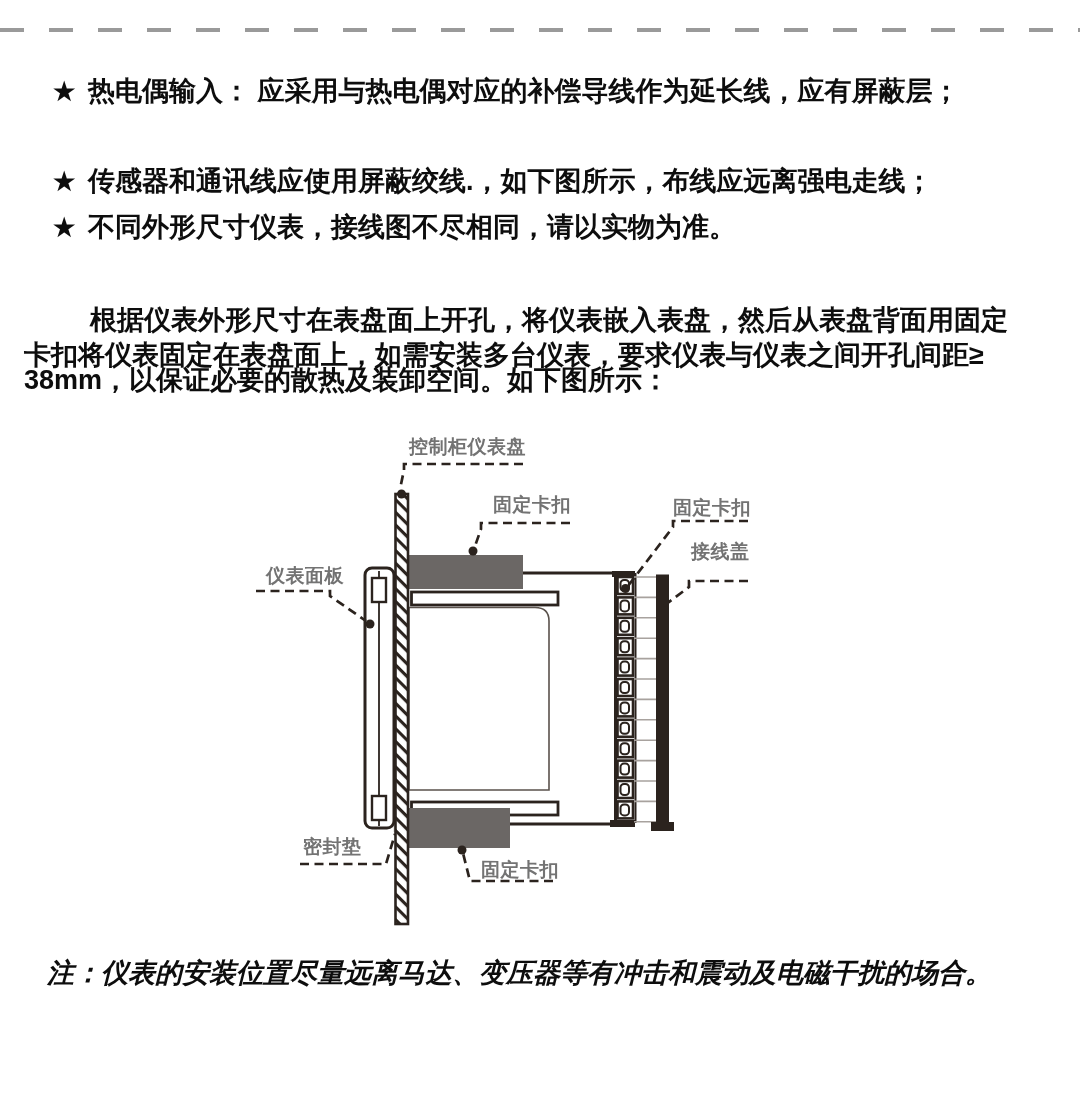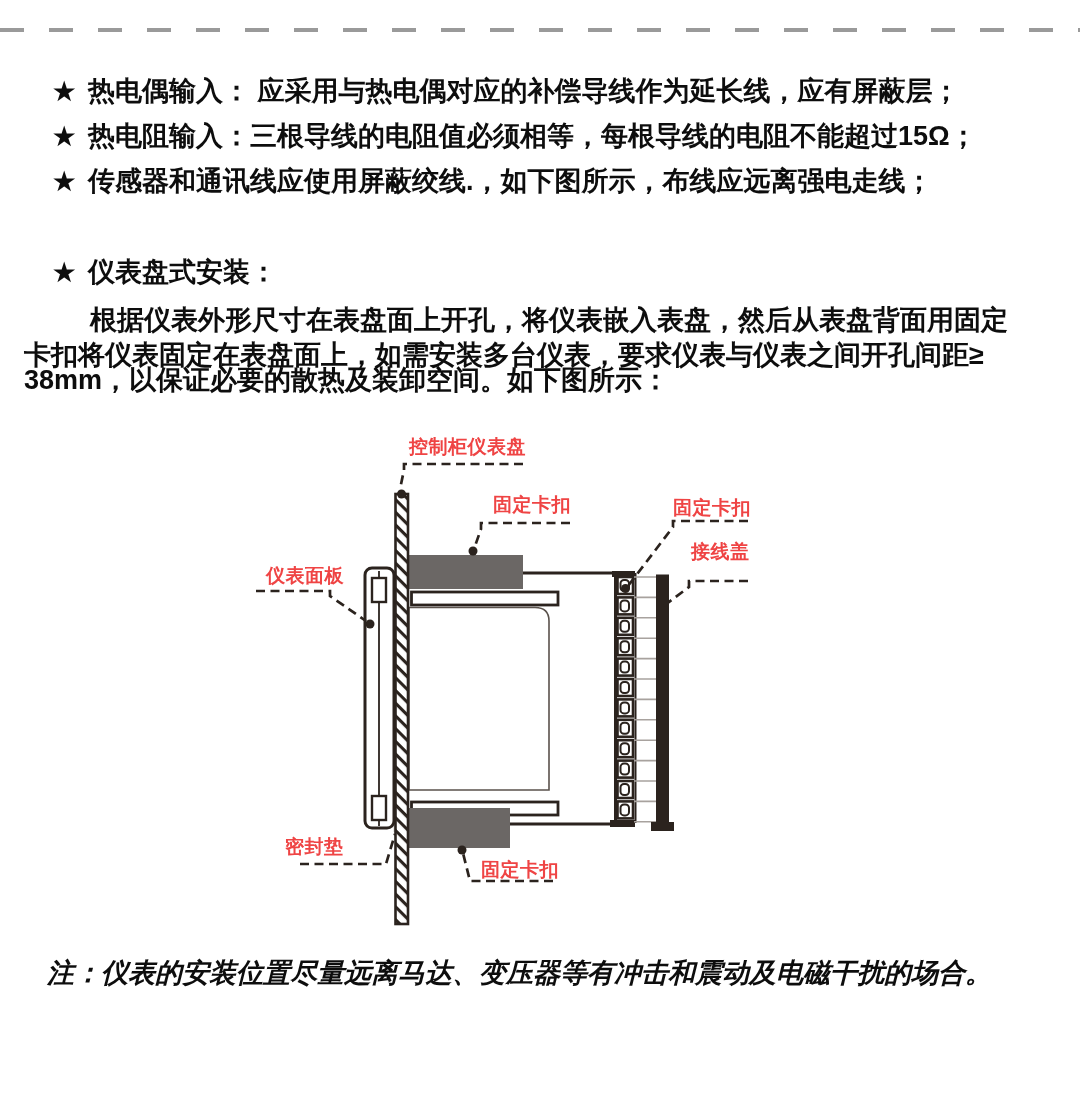--- a/index.html
+++ b/index.html
@@ -6,35 +6,34 @@
   .page{position:relative;width:1080px;height:1119px;background:#ffffff;overflow:hidden;
         font-family:"Liberation Sans",sans-serif;color:#0d0d0d;}
   .rule{position:absolute;left:0;top:28px;width:1080px;height:4px;
         background:repeating-linear-gradient(90deg,#9a9a9a 0 24px,transparent 24px 49px);}
   .txt{position:absolute;font-weight:bold;font-size:27px;line-height:32px;white-space:nowrap;}
   .bullet{left:53px;}
   .star{display:inline-block;width:35px;font-size:25px;vertical-align:top;}
   .para1{left:90px;}
   .para2{left:24px;}
   .note{left:47px;font-style:italic;}
-  .dlabel{position:absolute;font-size:19px;font-weight:700;color:#ef4444;
+  .dlabel{position:absolute;font-size:19px;font-weight:700;color:#737373;
           white-space:nowrap;letter-spacing:0.5px;line-height:21px;}
   svg.diag{position:absolute;left:0;top:0;}
 </style>
 </head>
 <body>
 
 <div class="page">
 
   <div class="rule"></div>
 
   <div class="txt bullet" style="top:75px"><span class="star">★</span><span>热电偶输入： 应采用与热电偶对应的补偿导线作为延长线，应有屏蔽层；</span></div>
-  <div class="txt bullet" style="top:120px"><span class="star">★</span><span>热电阻输入：三根导线的电阻值必须相等，每根导线的电阻不能超过15Ω；</span></div>
   <div class="txt bullet" style="top:165px"><span class="star">★</span><span>传感器和通讯线应使用屏蔽绞线.，如下图所示，布线应远离强电走线；</span></div>
-  <div class="txt bullet" style="top:256px"><span class="star">★</span><span>仪表盘式安装：</span></div>
+  <div class="txt bullet" style="top:211px"><span class="star">★</span><span>不同外形尺寸仪表，接线图不尽相同，请以实物为准。</span></div>
 
   <div class="txt para1" style="top:304px">根据仪表外形尺寸在表盘面上开孔，将仪表嵌入表盘，然后从表盘背面用固定</div>
   <div class="txt para2" style="top:339px">卡扣将仪表固定在表盘面上，如需安装多台仪表，要求仪表与仪表之间开孔间距≥</div>
   <div class="txt para2" style="top:364px">38mm，以保证必要的散热及装卸空间。如下图所示：</div>
 
   <svg class="diag" width="1080" height="1119" viewBox="0 0 1080 1119">
     <defs>
       <pattern id="hatch" width="9" height="9" patternUnits="userSpaceOnUse" patternTransform="rotate(45)">
         <rect width="9" height="9" fill="#ffffff"></rect>
         <rect width="9" height="3.1" fill="#2b231e"></rect>
@@ -103,18 +102,18 @@
       <circle cx="370" cy="624" r="4.5"></circle>
       <circle cx="462" cy="850" r="4.5"></circle>
     </g>
   </svg>
 
   <div class="dlabel" style="left:409px;top:436px">控制柜仪表盘</div>
   <div class="dlabel" style="left:493px;top:494px">固定卡扣</div>
   <div class="dlabel" style="left:673px;top:497px">固定卡扣</div>
   <div class="dlabel" style="left:691px;top:541px">接线盖</div>
   <div class="dlabel" style="left:266px;top:565px">仪表面板</div>
-  <div class="dlabel" style="left:285px;top:836px">密封垫</div>
+  <div class="dlabel" style="left:303px;top:836px">密封垫</div>
   <div class="dlabel" style="left:481px;top:859px">固定卡扣</div>
 
   <div class="txt note" style="top:957px">注：仪表的安装位置尽量远离马达、变压器等有冲击和震动及电磁干扰的场合。</div>
 
 </div>
 
 </body></html>

